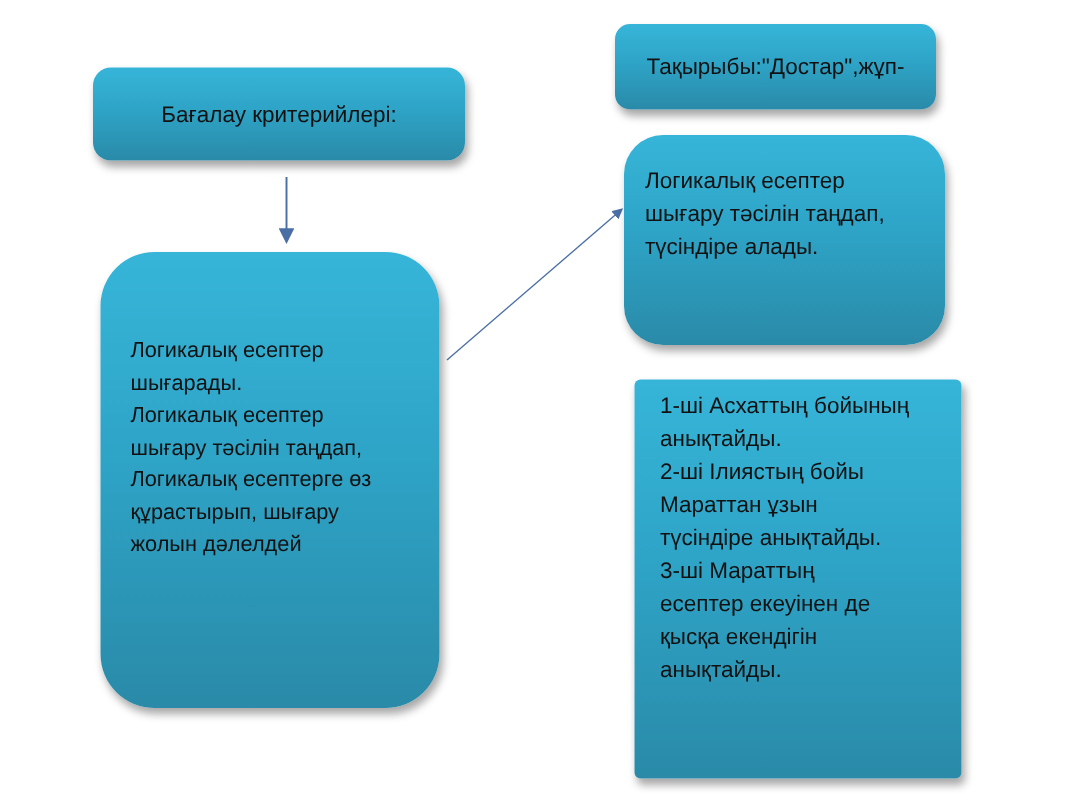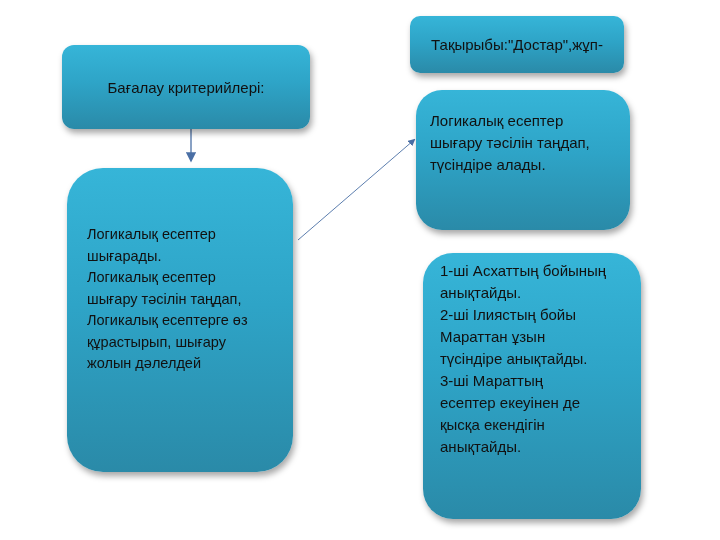--- a/index.html
+++ b/index.html
@@ -13,34 +13,34 @@
       box-shadow: 2px 4px 6px rgba(0,0,0,0.35);
       color: #111;
       box-sizing: border-box;
     }
     .title-box {
       left: 410px; top: 16px; width: 214px; height: 57px; border-radius: 10px;
       display: flex; align-items: center; justify-content: center; text-align: center;
       font-size: 15px; line-height: 19px; padding: 0 8px;
     }
     .criteria-box {
-      left: 62px; top: 45px; width: 248px; height: 84px; border-radius: 12px;
+      left: 62px; top: 45px; width: 248px; height: 62px; border-radius: 12px;
       display: flex; align-items: center; justify-content: center;
       font-size: 15px;
     }
     .left-box {
       left: 67px; top: 168px; width: 226px; height: 304px; border-radius: 36px;
       padding: 56px 14px 0 20px; font-size: 14.5px; line-height: 21.5px;
     }
     .right-top-box {
       left: 416px; top: 90px; width: 214px; height: 140px; border-radius: 26px;
       padding: 20px 10px 0 14px; font-size: 15px; line-height: 22px;
     }
     .right-bottom-box {
-      left: 423px; top: 253px; width: 218px; height: 266px; border-radius: 30px;
+      left: 423px; top: 253px; width: 218px; height: 266px; border-radius: 4px;
       padding: 7px 6px 0 17px; font-size: 15px; line-height: 22px;
     }
     .line { display: block; white-space: nowrap; }
     svg.conn { position: absolute; left: 0; top: 0; width: 720px; height: 540px; pointer-events: none; }
   </style>
 </head>
 <body>
 
 <svg class="conn" viewBox="0 0 720 540">
   <defs>

